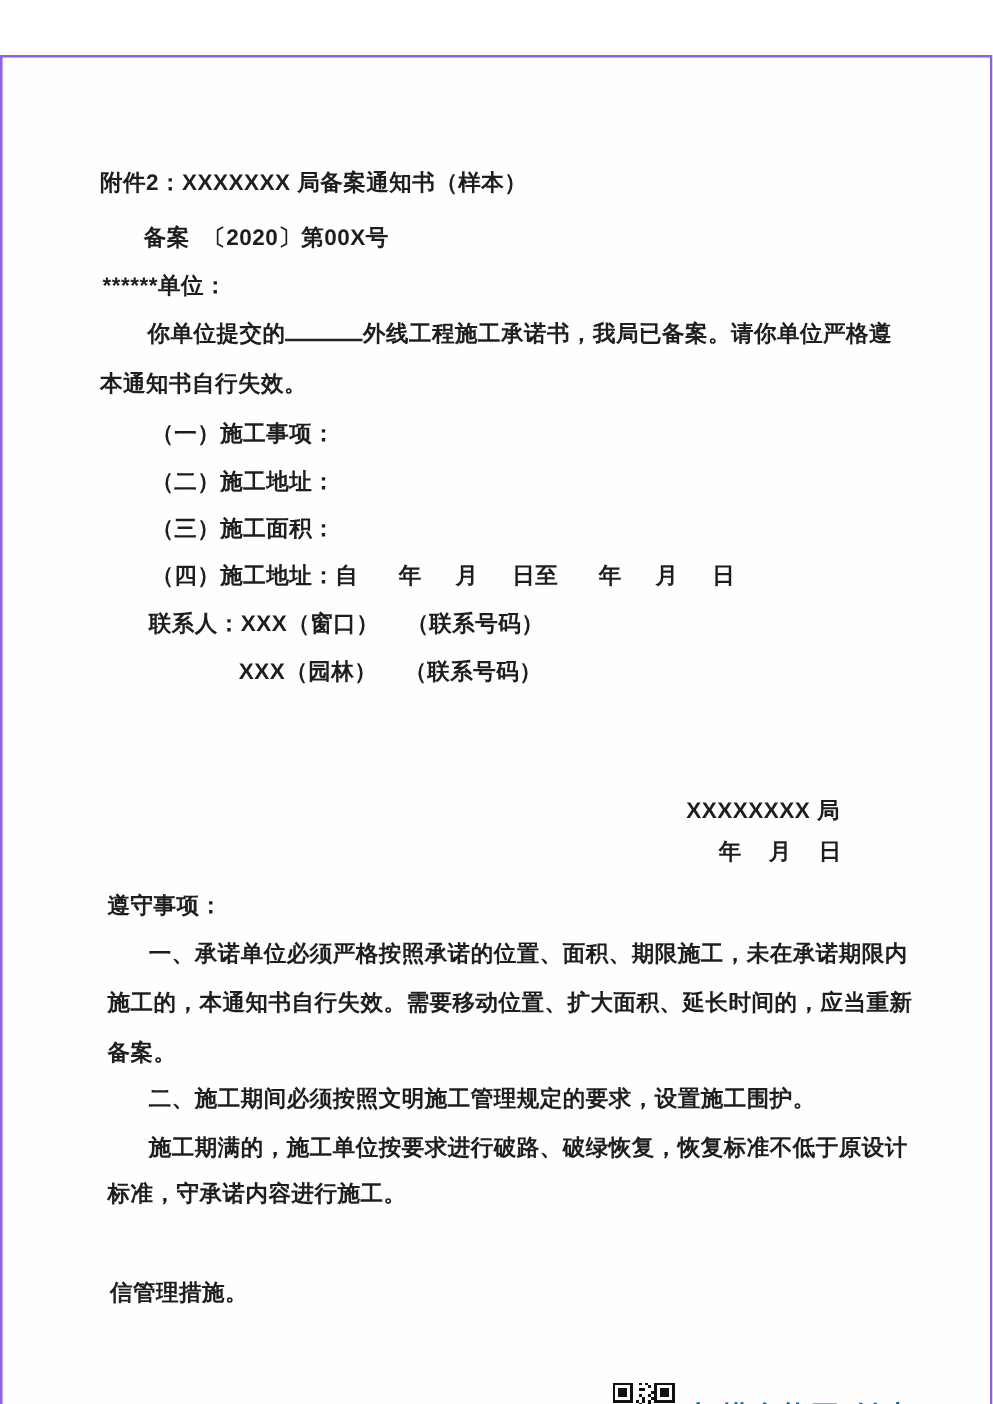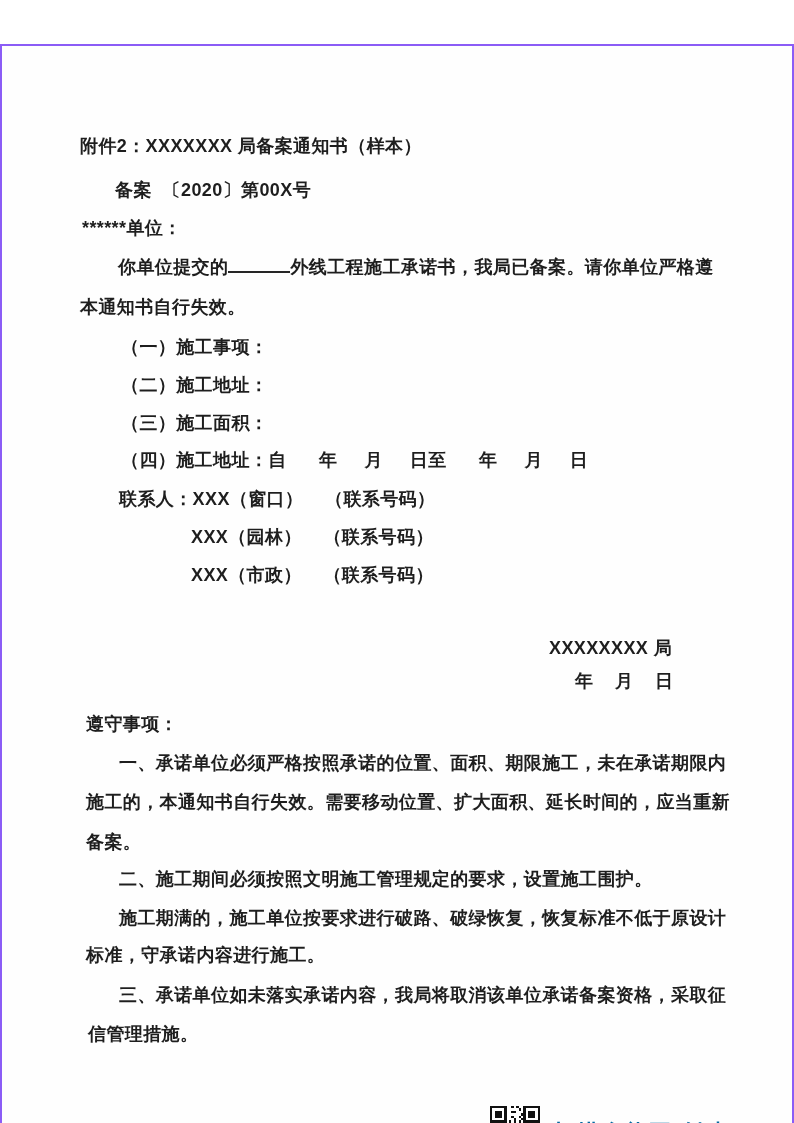--- a/index.html
+++ b/index.html
@@ -75,41 +75,39 @@
   <div class="line" style="left:119px; top:327px">（二）施工地址：</div>
 
   <div class="line" style="left:119px; top:365px">（三）施工面积：</div>
 
   <div class="line pre" style="left:119px; top:402px">（四）施工地址：自      年     月     日至      年     月     日</div>
 
   <div class="line pre" style="left:117px; top:441px">联系人：XXX（窗口）    （联系号码）</div>
 
   <div class="line pre" style="left:189px; top:479px">XXX（园林）    （联系号码）</div>
 
-  <div class="line pre" style="left:189px; top:517px">XXX（市政）    （联系号码）</div>
 
   <div class="line" style="left:547px; top:590px">XXXXXXXX 局</div>
 
   <div class="line pre" style="left:573px; top:623px">年    月    日</div>
 
   <div class="line" style="left:84px; top:666px">遵守事项：</div>
 
   <div class="line" style="left:84px; top:744px">施工的，本通知书自行失效。需要移动位置、扩大面积、延长时间的，应当重新</div>
 
   <div class="line" style="left:117px; top:705px">一、承诺单位必须严格按照承诺的位置、面积、期限施工，未在承诺期限内</div>
 
   <div class="line" style="left:84px; top:784px">备案。</div>
 
   <div class="line" style="left:117px; top:821px">二、施工期间必须按照文明施工管理规定的要求，设置施工围护。</div>
 
   <div class="line" style="left:117px; top:860px">施工期满的，施工单位按要求进行破路、破绿恢复，恢复标准不低于原设计</div>
 
   <div class="line" style="left:84px; top:897px">标准，守承诺内容进行施工。</div>
 
-  <div class="line" style="left:117px; top:937px">三、承诺单位如未落实承诺内容，我局将取消该单位承诺备案资格，采取征</div>
 
   <div class="line" style="left:86px; top:976px">信管理措施。</div>
 
   <div class="qr-wrap">
     <svg width="50" height="50" viewBox="0 0 21 21" shape-rendering="crispEdges" xmlns="http://www.w3.org/2000/svg">
       <rect x="0" y="0" width="21" height="21" fill="#ffffff"></rect>
 
       <rect x="0" y="0" width="7" height="7" fill="#111"></rect>
       <rect x="1" y="1" width="5" height="5" fill="#fff"></rect>
       <rect x="2" y="2" width="3" height="3" fill="#111"></rect>

